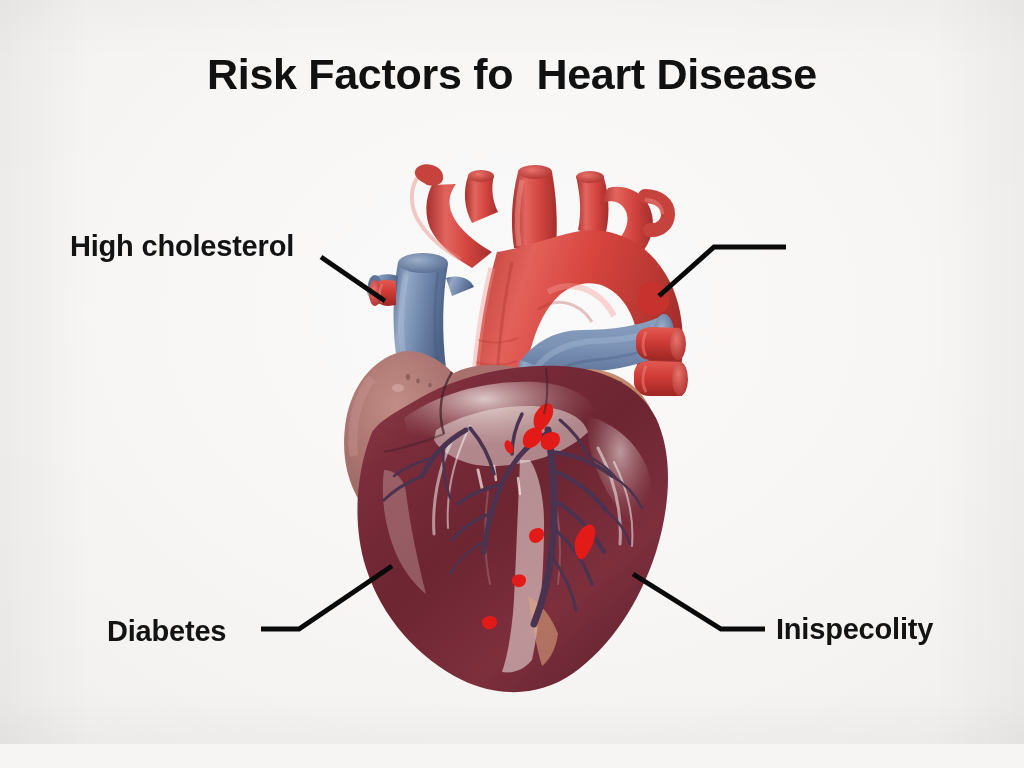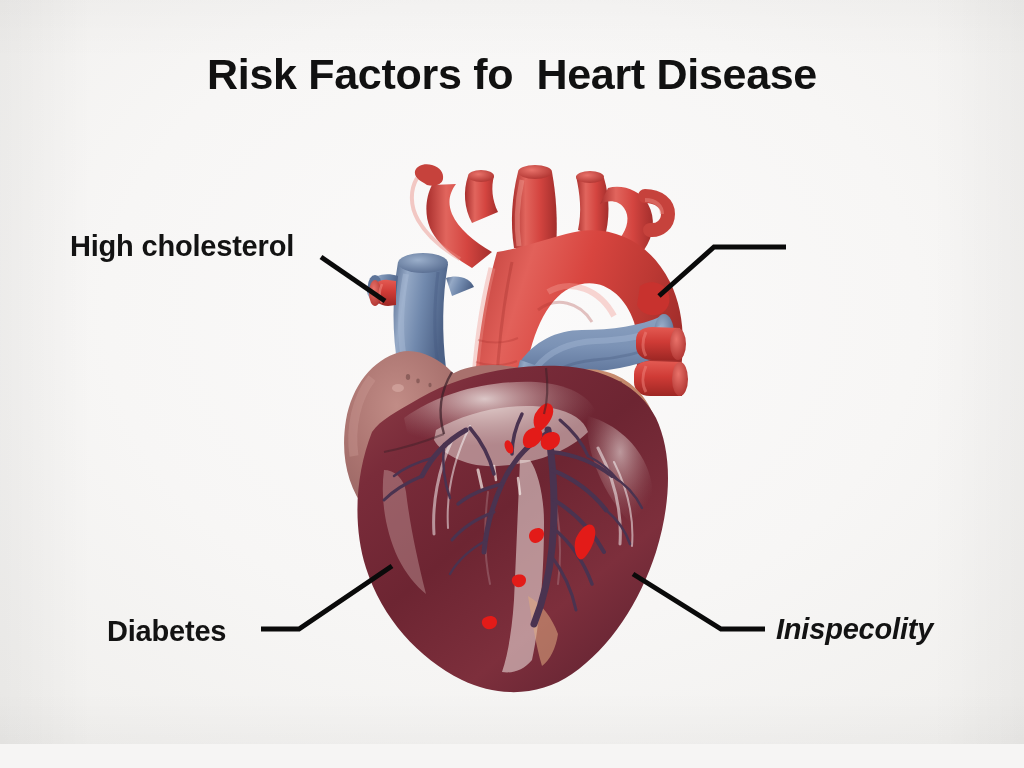--- a/index.html
+++ b/index.html
@@ -52,21 +52,21 @@
     font-size: 29px;
     font-weight: bold;
     color: #131313;
     letter-spacing: -0.2px;
     white-space: nowrap;
     z-index: 40;
   }
   #label-high-cholesterol { left: 50px;  top: 230px; margin-left: 20px; }
   #label-obesity         { left: 799px; top: 231px; }
   #label-diabetes        { left: 107px; top: 615px; }
-  #label-inispecolity    { left: 776px; top: 613px; font-style: italic; }
+  #label-inispecolity    { left: 776px; top: 613px; }
 
   #leaders {
     position: absolute;
     left: 0; top: 0;
     width: 1024px; height: 768px;
     z-index: 35;
     pointer-events: none;
   }
   #heart-svg {
     position: absolute;

